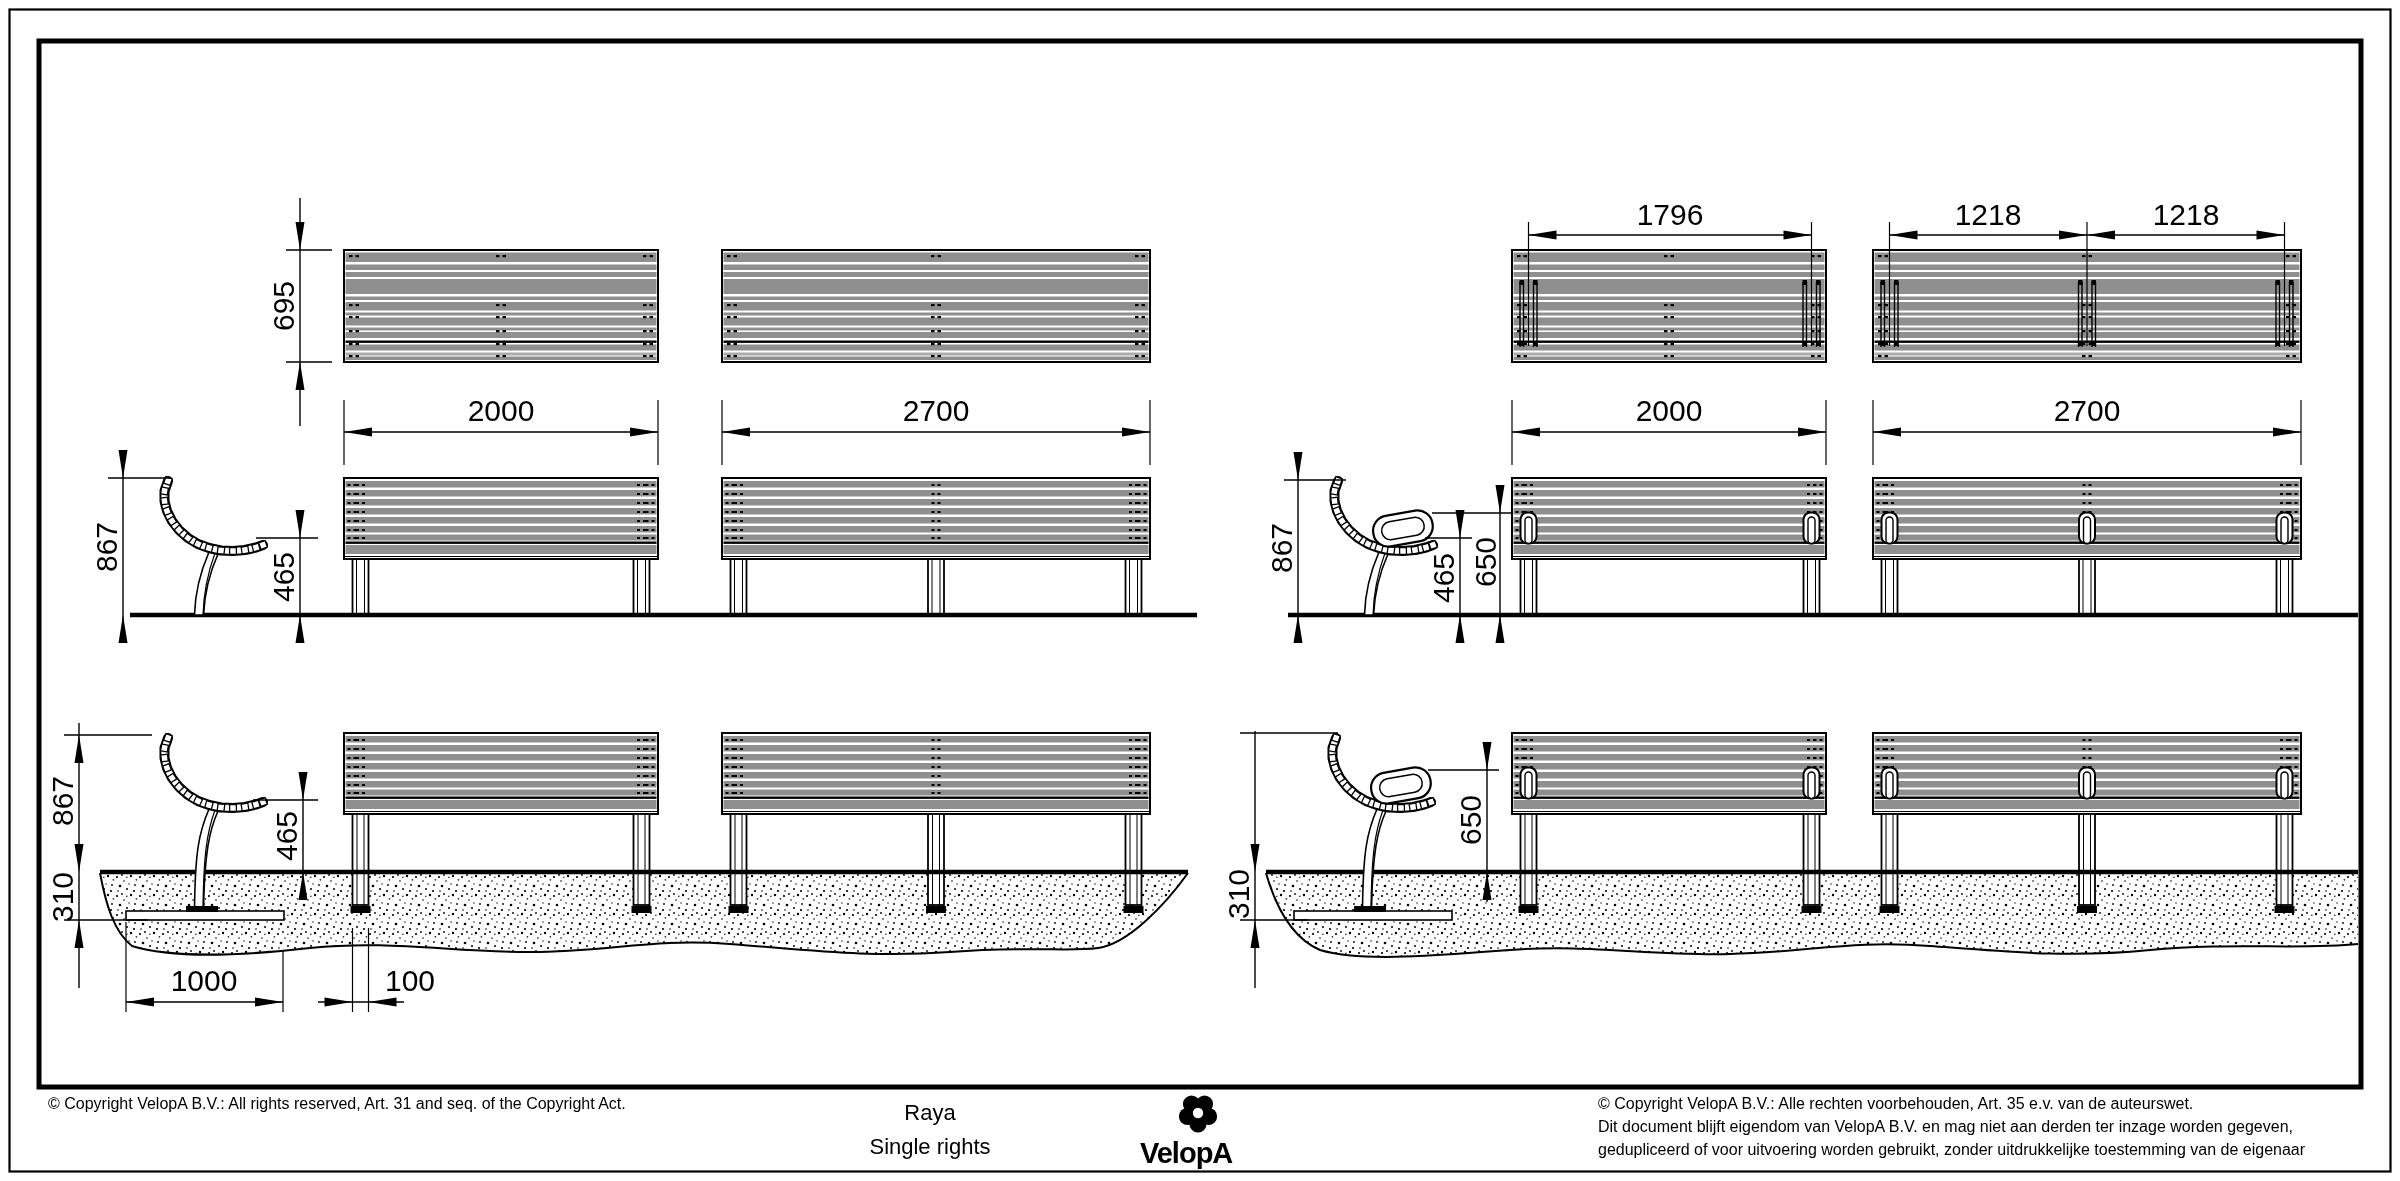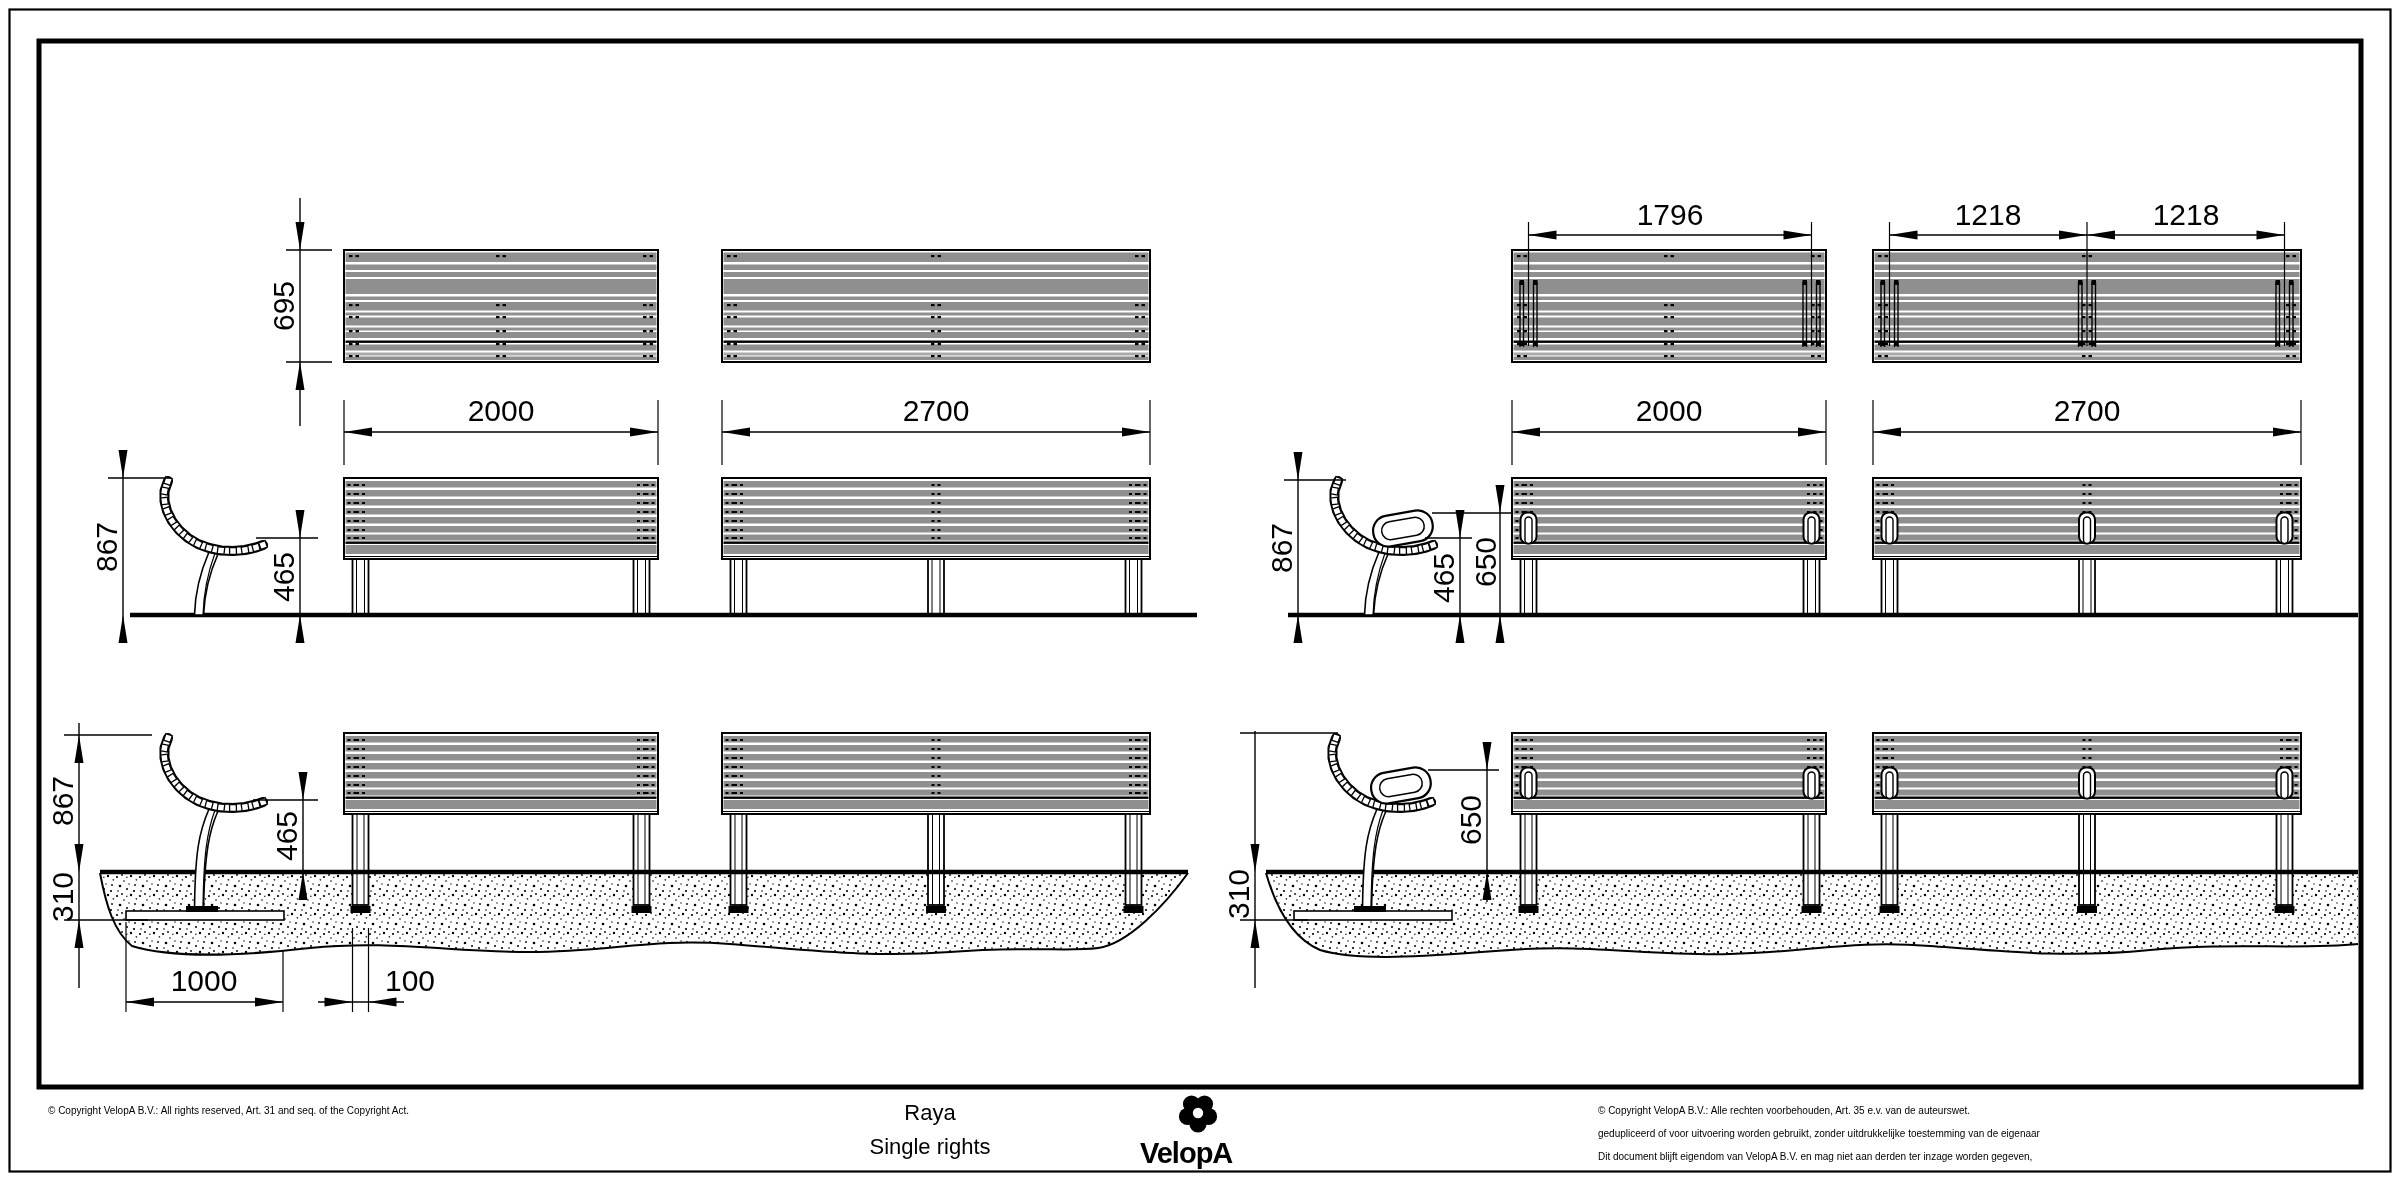--- a/index.html
+++ b/index.html
@@ -1,21 +1,21 @@
 <!DOCTYPE html>
 <html><head>
 <meta charset="utf-8">
 <style>
   html,body{margin:0;padding:0;background:#e8e8e8;}
   #sheet{position:relative;width:2400px;height:1181px;background:#fff;overflow:hidden;
          font-family:"Liberation Sans",sans-serif;color:#000;}
   #draw{position:absolute;left:0;top:0;}
   .dim{font-family:"Liberation Sans",sans-serif;font-size:30px;fill:#000;}
   .tb{position:absolute;white-space:nowrap;}
-  .copy{font-size:10px;line-height:23px;margin-top:7px;}
+  .copy{font-size:16px;line-height:23px;}
   .big{font-size:22px;line-height:34px;}
   .brandname{font-size:29px;font-weight:bold;letter-spacing:-1px;line-height:26px;text-align:left;}
   .center{text-align:center;}
 </style>
 </head>
 <body>
 
 <div id="sheet">
 
   <svg id="draw" width="2400" height="1181" viewBox="0 0 2400 1181">
@@ -1215,16 +1215,16 @@
         <circle cx="6.5" cy="-8.9" r="8.6"></circle>
       </g>
       <circle cx="0" cy="0" r="5.2" fill="#fff"></circle>
     </svg>
     <div class="brandname">VelopA</div>
   </div>
 
 
   <div class="tb copy" style="left:1598px;top:1092px;width:800px;overflow:hidden;">
     <div>©  Copyright VelopA B.V.: Alle rechten voorbehouden, Art. 35 e.v. van de auteurswet.</div>
+    <div>Dit document blijft eigendom van VelopA B.V. en mag niet aan derden ter inzage worden gegeven,</div>
     <div>gedupliceerd of voor uitvoering worden gebruikt, zonder uitdrukkelijke toestemming van de eigenaar</div>
-    <div>Dit document blijft eigendom van VelopA B.V. en mag niet aan derden ter inzage worden gegeven,</div>
   </div>
 </div>
 
 </body></html>

